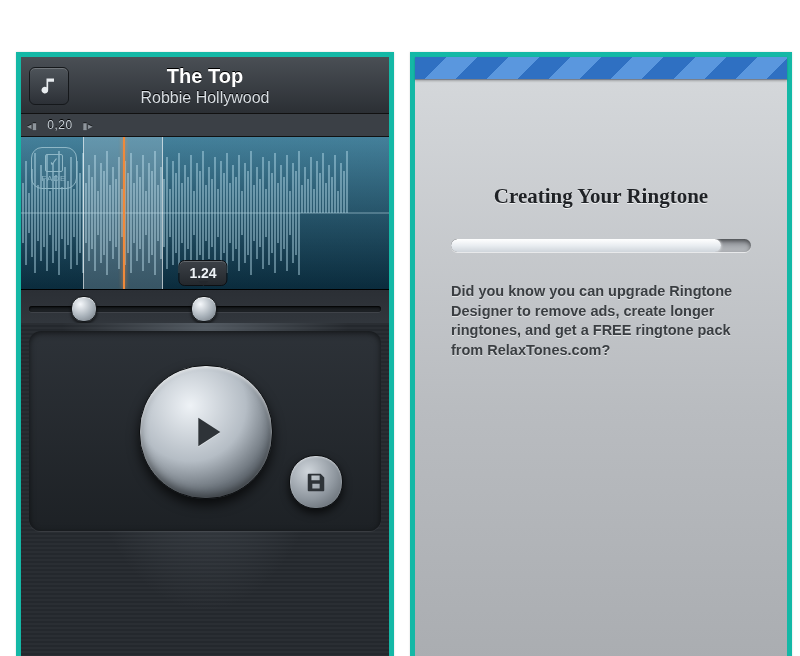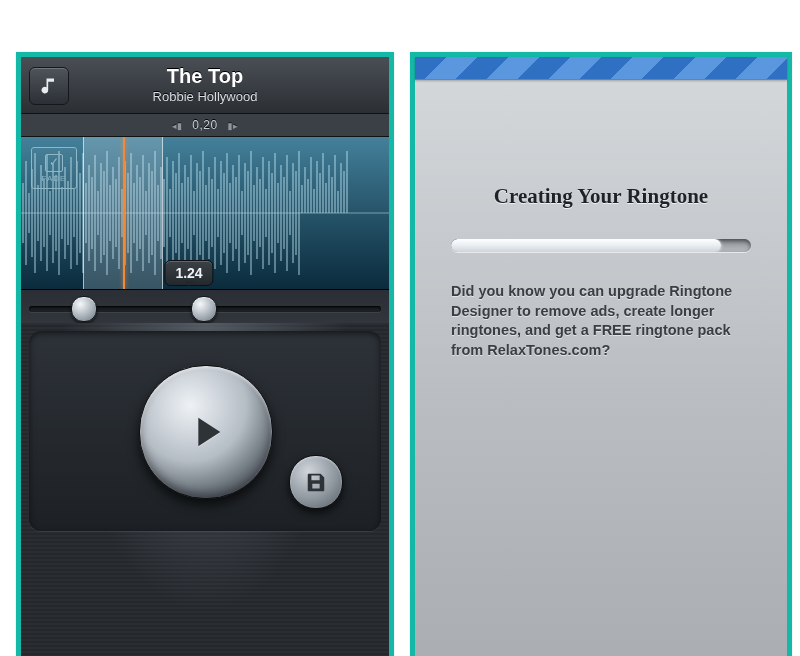--- a/index.html
+++ b/index.html
@@ -7,30 +7,30 @@
   .shot{position:absolute;border:5px solid #14b8a6;box-shadow:0 0 2px rgba(0,0,0,.15);margin-top:44px;}
 
   
   .shot.editor{left:16px;top:8px;width:368px;height:636px;background:#2a2f35;}
   
   .ed-header{height:56px;background:linear-gradient(#4a4f55,#2b2f34);border-bottom:1px solid #111;position:relative;color:#fff;text-shadow:0 -1px 0 #000;}
   .music-btn{position:absolute;left:8px;top:10px;width:38px;height:36px;border-radius:6px;
     background:linear-gradient(#4e545a,#2c3036);border:1px solid #15181b;box-shadow:inset 0 1px 0 rgba(255,255,255,.2);
     display:flex;align-items:center;justify-content:center;}
   .ed-title{position:absolute;left:0;right:0;top:8px;text-align:center;font-size:20px;font-weight:700;color:#fff;}
-  .ed-artist{position:absolute;left:0;right:0;top:32px;text-align:center;font-size:13px;color:#d8dde2;}
+  .ed-artist{position:absolute;left:0;right:0;top:32px;text-align:center;font-size:16px;color:#d8dde2;}
   
-  .tick-row{height:22px;background:#3b4046;border-bottom:1px solid #111;text-align:center;line-height:22px;color:#c6ced5;font-size:12px;text-shadow:0 -1px 0 #000;letter-spacing:.5px;}
+  .tick-row{height:22px;background:#3b4046;border-bottom:1px solid #111;text-align:left;line-height:22px;color:#c6ced5;font-size:12px;text-shadow:0 -1px 0 #000;letter-spacing:.5px;}
   .tick-row .arrows{opacity:.6;font-size:9px;margin:0 6px;}
   
   .wave{position:relative;height:152px;background:
       linear-gradient(rgba(255,255,255,.12),rgba(0,0,0,.25)),
       linear-gradient(#2a6f8d,#0e3a51);border-bottom:1px solid #000;overflow:hidden;}
   .wave svg{position:absolute;inset:0;}
-  .fade-box{position:absolute;left:10px;top:10px;width:44px;height:40px;border:1px solid #8fb7c6;border-radius:3px;
+  .fade-box{position:absolute;left:10px;top:10px;width:44px;height:40px;border:1px solid #8fb7c6;border-radius:11px;
     background:rgba(255,255,255,.04);display:flex;flex-direction:column;align-items:center;justify-content:center;color:#8fb7c6;}
   .fade-check{width:16px;height:16px;border:1px solid #8fb7c6;border-radius:2px;margin-bottom:2px;position:relative;}
   .fade-check::after{content:"✓";position:absolute;inset:0;font-size:12px;line-height:14px;text-align:center;color:#8fb7c6;}
   .fade-label{font-size:8px;letter-spacing:1px;}
   
   .sel-shade{position:absolute;top:0;bottom:0;background:rgba(220,230,240,.22);border-left:1px solid rgba(255,255,255,.6);border-right:1px solid rgba(255,255,255,.6);}
   .playhead{position:absolute;top:0;bottom:0;width:2px;background:#f0893a;box-shadow:0 0 4px rgba(240,137,58,.8);}
   .bubble{position:absolute;background:linear-gradient(#3c4147,#24282d);color:#eef2f6;font-size:14px;font-weight:600;
     padding:4px 10px;border-radius:6px;border:1px solid #0d0f12;box-shadow:inset 0 1px 0 rgba(255,255,255,.2);transform:translate(-50%,0);}
   .bubble::after{content:"";position:absolute;left:50%;bottom:-6px;margin-left:-5px;border:5px solid transparent;border-top-color:#24282d;}
@@ -120,21 +120,21 @@
       <div class="fade-box">
         <div class="fade-check"></div>
         <div class="fade-label">FADE</div>
       </div>
     </div>
 
     <div class="slider-zone">
       <div class="track"></div>
       <div class="thumb" id="t1" style="left: 62px;"></div>
       <div class="thumb" id="t2" style="left: 182px;"></div>
-      <div class="bubble" id="bub" style="left: 168px; top: -30px;">
+      <div class="bubble" id="bub" style="left: 182px; top: -30px;">
         <span>1.24</span>
       </div>
     </div>
 
     <div class="deck">
       <div class="well">
         <div class="play-btn">
           <svg width="44" height="44" viewBox="0 0 40 40">
             <polygon points="13,7 33,20 13,33" fill="#2e3338"></polygon>
           </svg>

